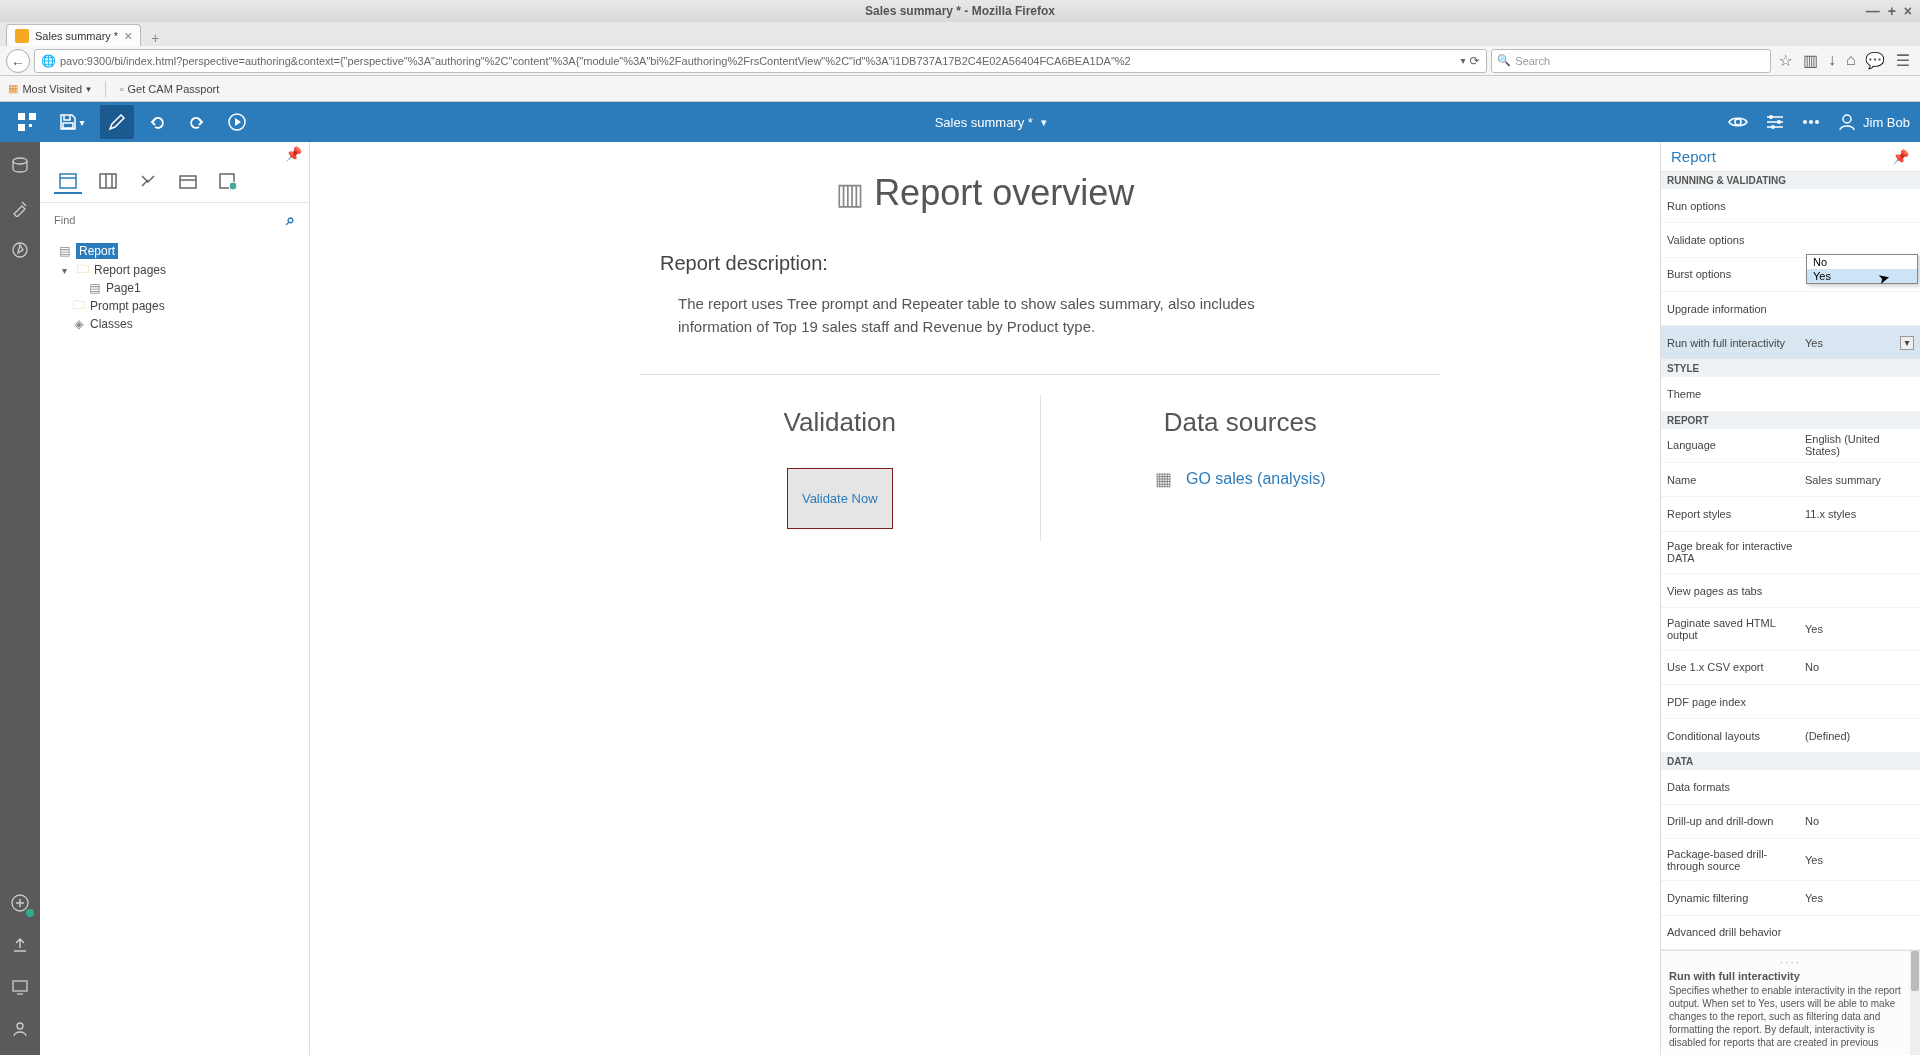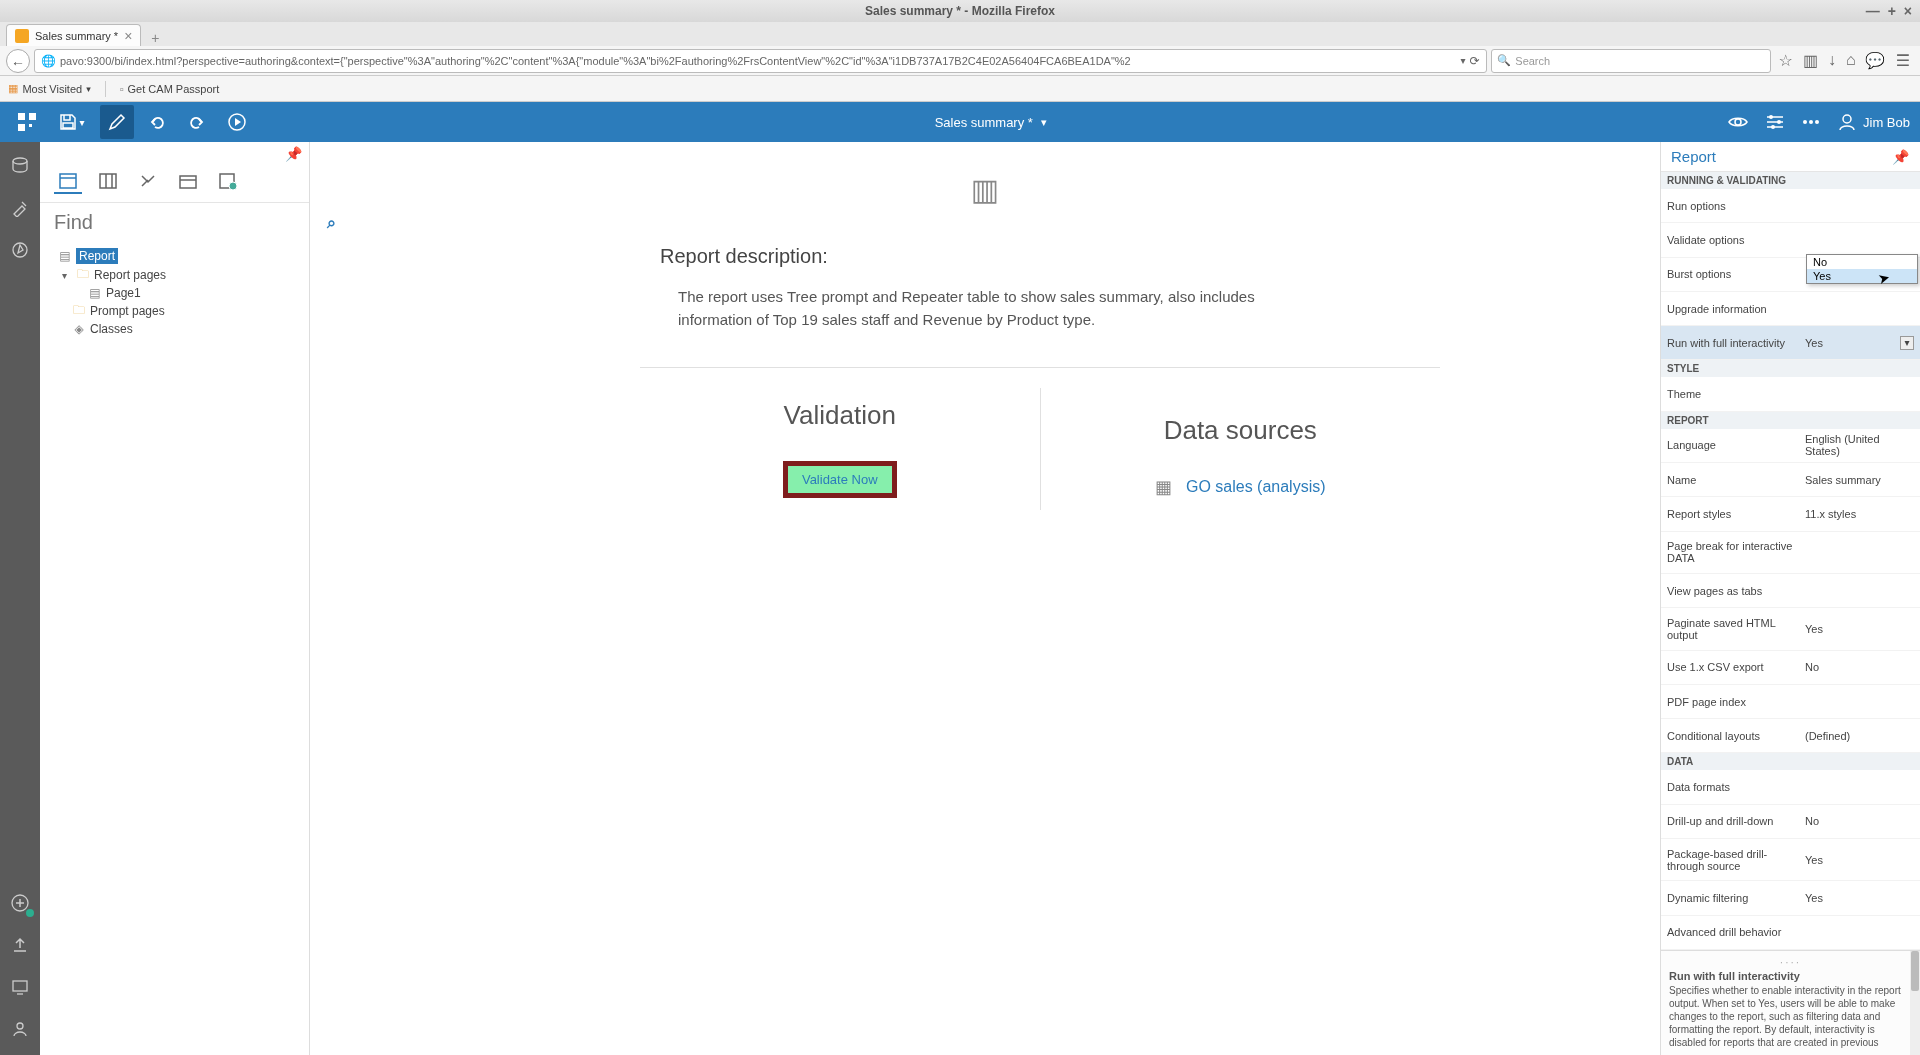--- a/index.html
+++ b/index.html
@@ -45,21 +45,21 @@
 .left-rail .rail-icon { width: 24px; height: 24px; display:flex; align-items:center; justify-content:center; cursor:pointer; position:relative;}
 .rail-icon.add::after { content:''; position:absolute; right:-2px; bottom:-2px; width:8px; height:8px; background:#2cae8f; border-radius:50%; }
 
 
 .explorer { width: 270px; background: #fff; border-right: 1px solid #ddd; display:flex; flex-direction:column; position:relative;}
 .explorer .pin-row { display:flex; justify-content:flex-end; padding:4px 6px; color:#888; font-size:14px;}
 .explorer .view-tabs { display:flex; gap:12px; padding: 4px 14px 8px; border-bottom:1px solid #e5e5e5;}
 .explorer .view-tab { width:28px; height:24px; display:flex; align-items:center; justify-content:center; font-size:18px; color:#666; cursor:pointer; border-bottom:2px solid transparent;}
 .explorer .view-tab.active { color:#2c7cbb; border-bottom-color:#2c7cbb;}
 .explorer .find-row { display:flex; align-items:center; padding: 8px 14px; gap:8px;}
-.explorer .find-row input { flex:1; border:none; outline:none; font-size:20px; color:#666; background:transparent;}
+.explorer .find-row input { flex:1; border:none; outline:none; font-size:11px; color:#666; background:transparent;}
 .explorer .find-row .search-icon { color:#2c7cbb; font-size:16px; font-weight:bold;}
 .explorer .tree { padding: 4px 8px 4px 18px; font-size:12px; color:#444;}
 .explorer .tree .tree-item { display:flex; align-items:center; gap:4px; padding:2px 0; cursor:pointer;}
 .explorer .tree .tree-item.selected .tree-label { background:#2c7cbb; color:#fff; padding:1px 3px;}
 .explorer .tree .tree-children { padding-left:16px;}
 .tree-icon { width:14px; height:14px; display:inline-flex; align-items:center; justify-content:center; font-size:12px;}
 .tree-icon.page { color:#888;}
 .tree-icon.folder { color:#e6b85c;}
 .tree-icon.classes { color:#888;}
 .tree-expand { font-size:10px; color:#666; width:10px;}
@@ -67,21 +67,21 @@
 
 .center-area { flex:1; background:#fff; overflow:auto; padding: 20px 0;}
 .report-title { display:flex; align-items:center; justify-content:center; gap:10px; font-size:36px; color:#555; font-weight:400; margin-top:10px;}
 .report-title-icon { font-size:30px; color:#888;}
 .report-desc-label { font-size:20px; color:#444; margin: 38px 0 18px 350px;}
 .report-desc-text { font-size:15px; color:#555; margin: 0 350px 0 368px; line-height:1.5;}
 .center-divider-row { display:flex; margin-top:36px; border-top:1px solid #e0e0e0; padding-top:20px;}
 .center-col { flex:1; padding:12px 40px; text-align:center;}
 .center-col.left { border-right:1px solid #e0e0e0;}
 .center-col h2 { font-size:26px; font-weight:400; color:#555; margin-bottom:30px;}
-.validate-btn { border:5px solid #7f1d1d; color:#2c7cbb; background:#86efac; padding:6px 14px; font-size:13px; cursor:pointer;}
+.validate-btn { border:1px solid #7f1d1d; color:#2c7cbb; background:#e5e5e5; padding:22px 14px; font-size:13px; cursor:pointer;}
 .datasource-link { color:#2c7cbb; font-size:16px; display:inline-flex; align-items:center; gap:14px; cursor:pointer;}
 .datasource-link .ds-icon { color:#888; font-size:18px;}
 
 
 .props { width: 260px; background:#fff; border-left:1px solid #ddd; display:flex; flex-direction:column; position:relative;}
 .props .props-header { display:flex; align-items:center; justify-content:space-between; padding:6px 10px; border-bottom:1px solid #e5e5e5;}
 .props .props-title { color:#2c7cbb; font-size:15px;}
 .props .props-pin { color:#888; font-size:14px;}
 .props .section-header { background:#eef2f5; font-size:10px; font-weight:bold; color:#555; padding:3px 6px; text-transform:uppercase;}
 .props .prop-row { display:flex; font-size:11px; color:#444; border-bottom:1px solid #f2f2f2; min-height:16px; align-items:center;}
@@ -348,24 +348,25 @@
       <div class="tree-item" style="padding-left:14px;">
         <span class="tree-icon classes">◈</span>
         <span>Classes</span>
       </div>
     </div>
   </div>
 
   <div class="center-area">
     <div class="report-title">
       <span class="report-title-icon">▥</span>
+      <span>Report overview</span>
     </div>
     <div class="report-desc-label">Report description:</div>
     <div class="report-desc-text">The report uses Tree prompt and Repeater table to show sales summary, also includes information of Top 19 sales staff and Revenue by Product type.</div>
-    <div class="center-divider-row" style="margin-left:330px; margin-right:220px;align-items:flex-end;">
+    <div class="center-divider-row" style="margin-left:330px; margin-right:220px;">
       <div class="center-col left">
         <h2>Validation</h2>
         <button class="validate-btn">Validate Now</button>
       </div>
       <div class="center-col">
         <h2>Data sources</h2>
         <span class="datasource-link">
           <span class="ds-icon">▦</span>
           <span>GO sales (analysis)</span>
         </span>

